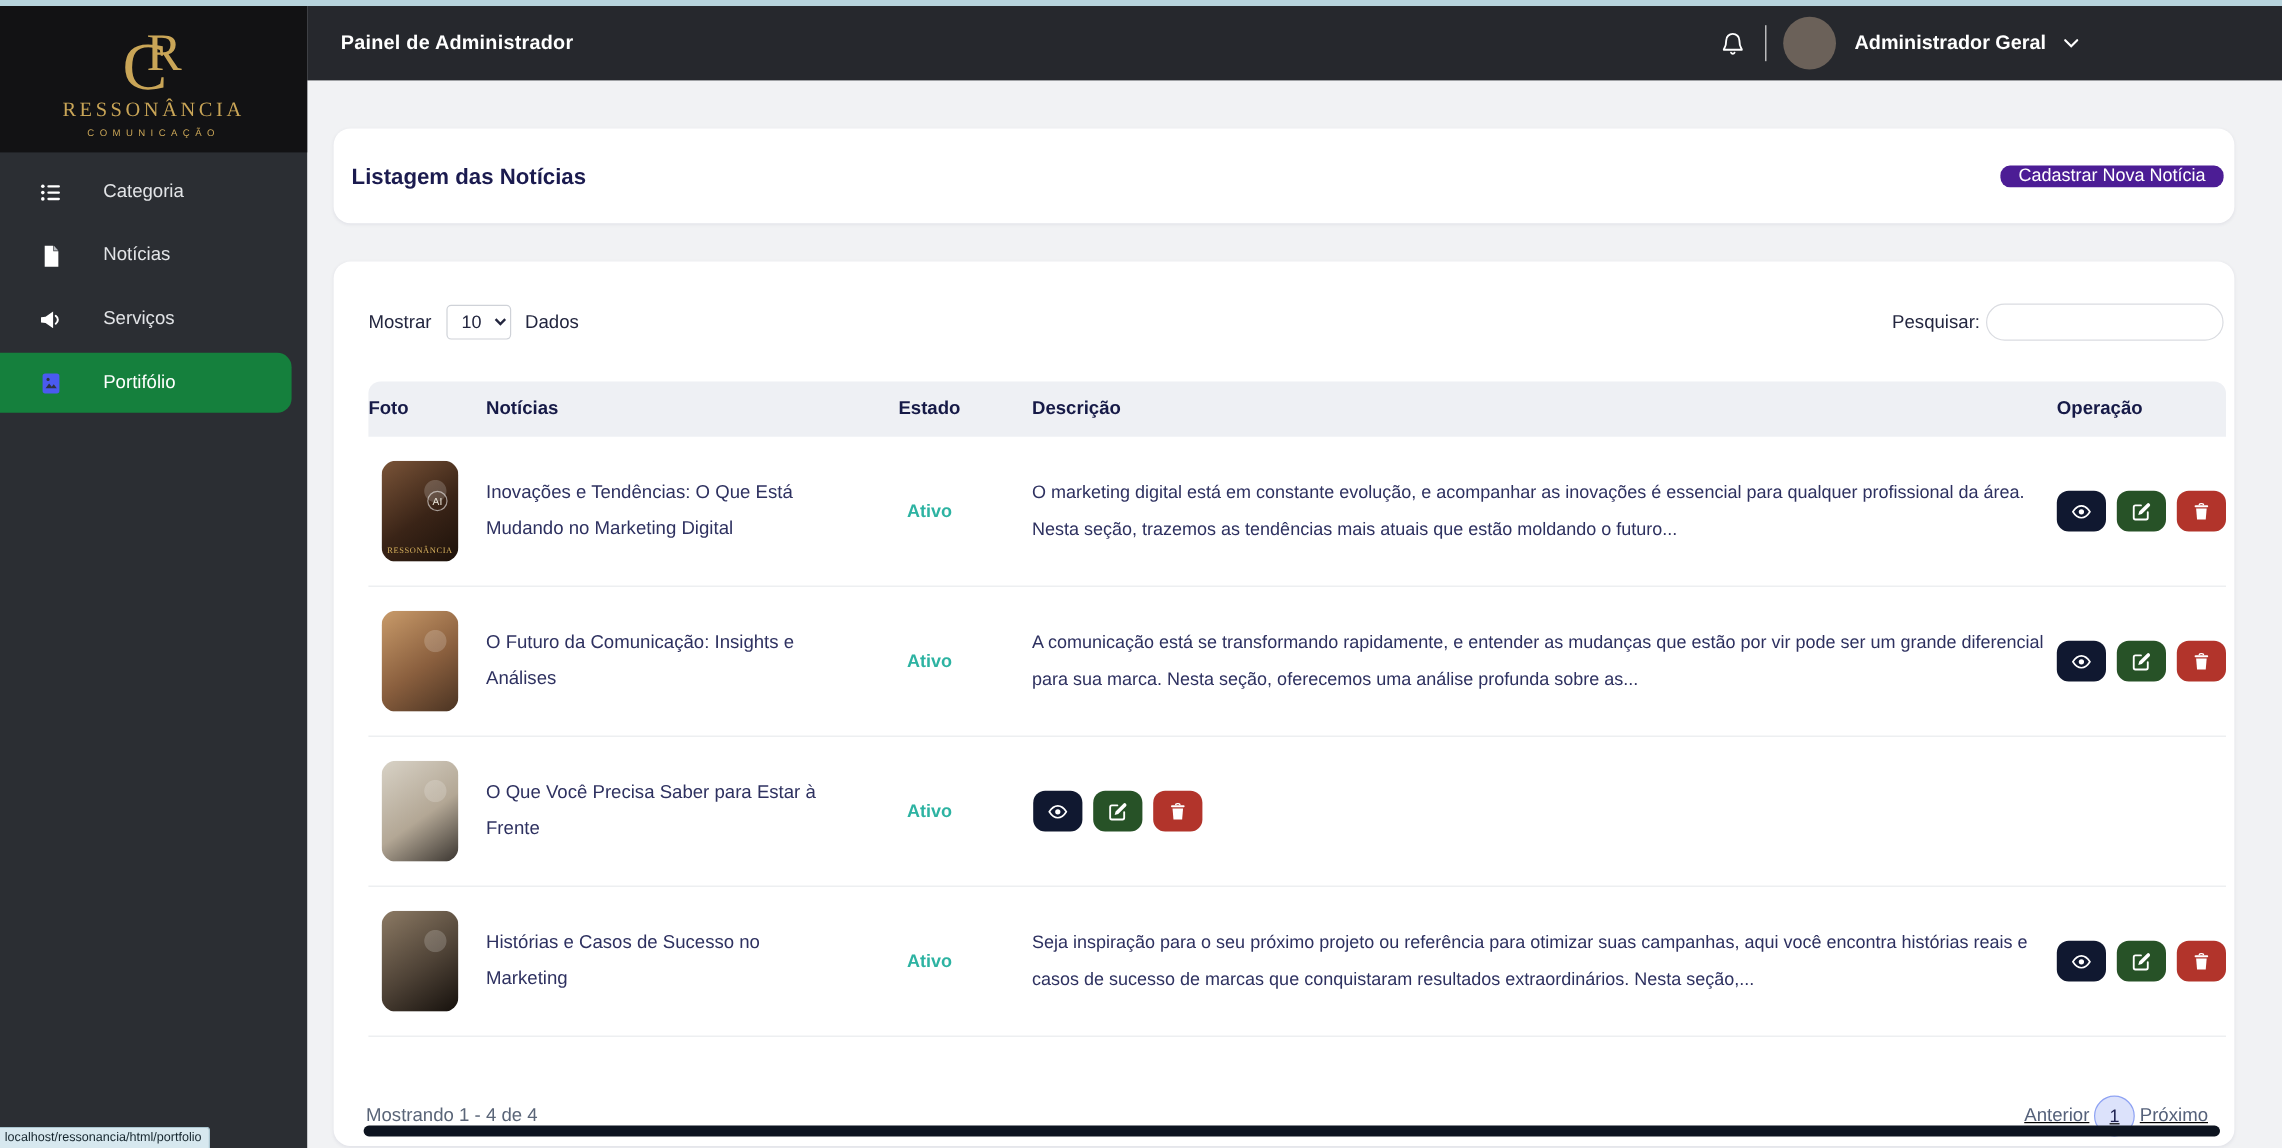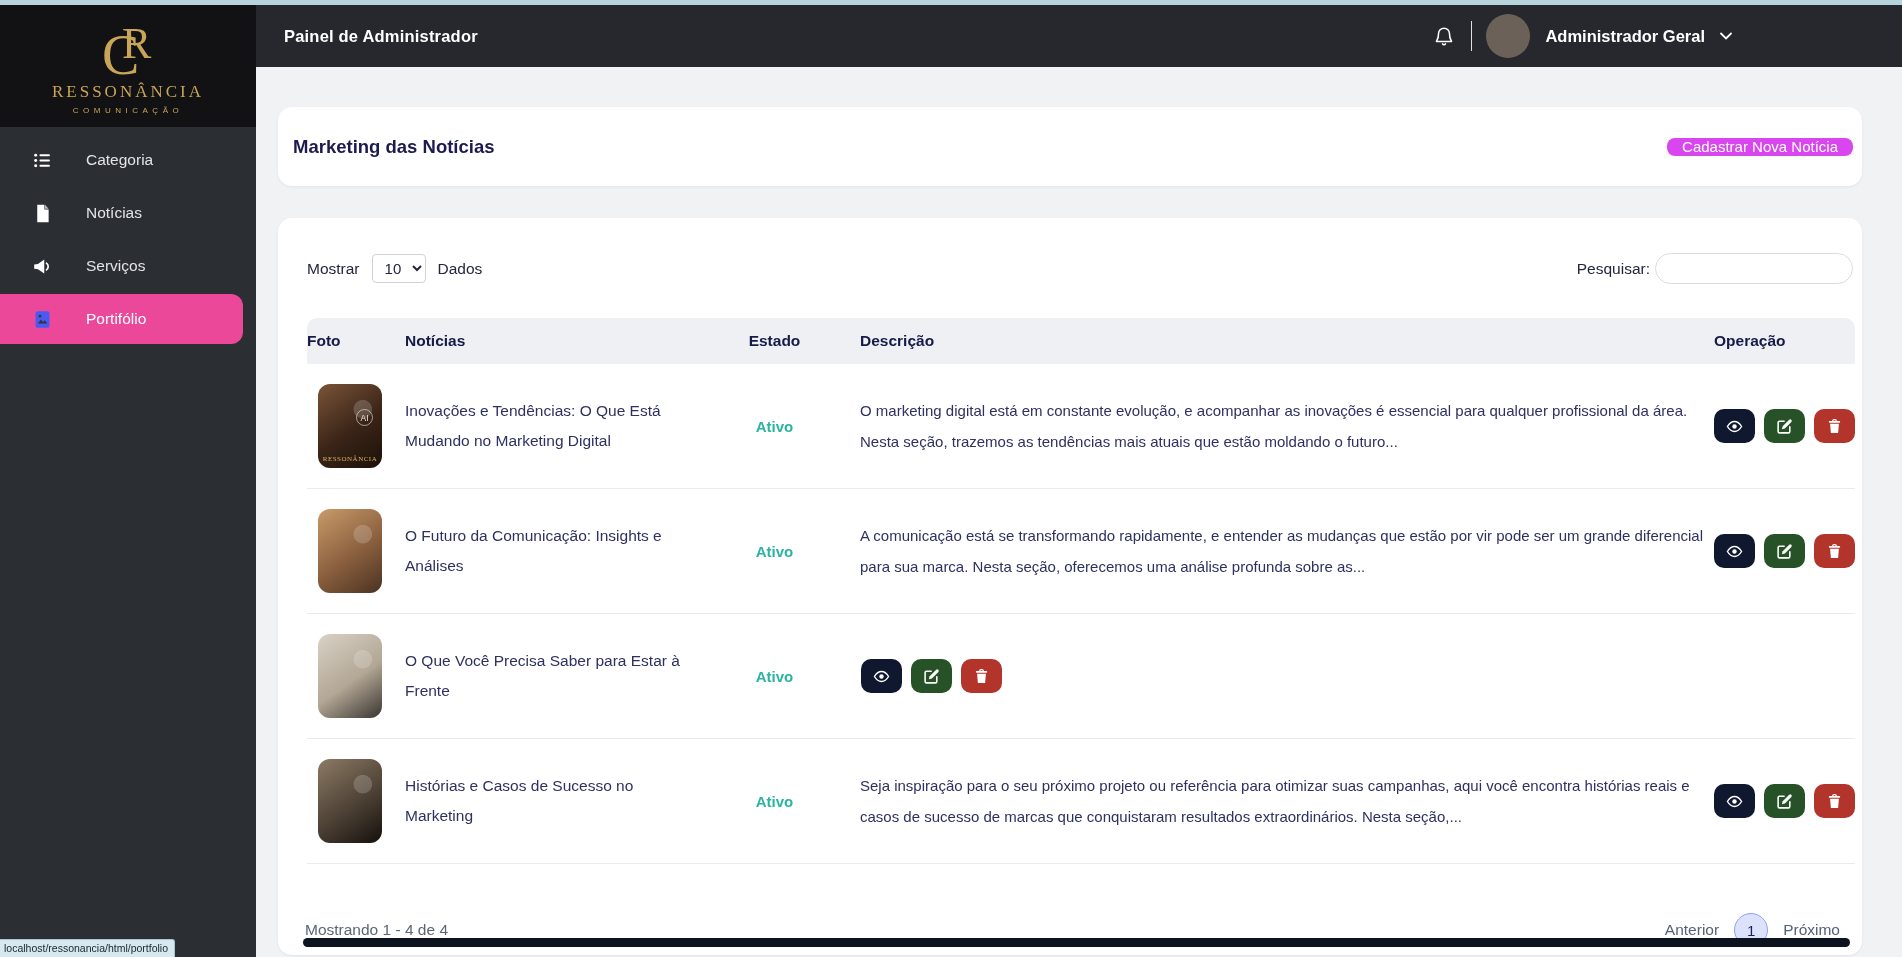--- a/index.html
+++ b/index.html
@@ -11,21 +11,21 @@
 
   
   .sidebar { position:absolute; left:0; top:5px; bottom:0; width:256px; background:#2b2e33; z-index:5; }
   .brand { height:122px; background:#121214; display:flex; flex-direction:column; align-items:center; justify-content:center; }
   .brand-name { font-family:"Liberation Serif", serif; font-size:17px; letter-spacing:3px; color:#c9a557; margin-top:2px; }
   .brand-sub  { font-size:8px; letter-spacing:4.5px; color:#c9a557; margin-top:4px; }
   .menu { margin-top:8px; }
   .mitem { height:50px; width:243px; display:flex; align-items:center; padding-left:31px;
            border-radius:0 12px 12px 0; margin-bottom:3px; color:#e2e4e7; font-size:15.5px; font-weight:500; cursor:pointer; }
   .mitem.active  { background:#20232c; height:57px; color:#ffffff; }
-  .mitem.hovered { background:#ec4899; color:#ffffff; }
+  .mitem.hovered { background:#15803d; color:#ffffff; }
   .micon { width:22px; height:22px; margin-right:33px; display:flex; align-items:center; justify-content:center; flex:0 0 22px; }
   .micon svg { width:21px; height:21px; }
 
   
   .header { position:absolute; left:256px; right:0; top:5px; height:62px; background:#26282d;
             display:flex; align-items:center; color:#fff; z-index:5; }
   .hdr-title { margin-left:28px; font-size:16.5px; font-weight:700; letter-spacing:.2px; }
   .hdr-right { margin-left:auto; margin-right:168px; display:flex; align-items:center; }
   .bell-btn { background:none; border:none; cursor:pointer; display:flex; }
   .bell-btn svg { width:22px; height:22px; }
@@ -43,21 +43,21 @@
   .user-caret svg { width:16px; height:16px; }
   .user-group { display:flex; align-items:center; background:none; border:none; color:#fff; cursor:pointer; }
 
   
   .main { position:absolute; left:256px; right:0; top:67px; bottom:0; background:#f1f2f4; }
 
   .card { position:absolute; left:22px; width:1584px; background:#fff; border-radius:14px;
           box-shadow:0 1px 3px rgba(20,25,60,.06); }
   .card-title-bar { top:40px; height:79px; display:flex; align-items:center; }
   .page-title { margin-left:15px; font-size:18.5px; font-weight:700; color:#1b1b4f; }
-  .create-btn { margin-left:auto; margin-right:9px; height:18px; padding:0 15px; background:#d946ef; color:#fff;
+  .create-btn { margin-left:auto; margin-right:9px; height:18px; padding:0 15px; background:#4c1d95; color:#fff;
                 font-family:"Liberation Sans", sans-serif; font-size:15px; font-weight:500; border:none; border-radius:8px; cursor:pointer; }
 
   .card-table { top:151px; height:737px; }
 
   .controls { display:flex; align-items:center; padding:35px 9px 0 29px; }
   .show-group { display:flex; align-items:center; gap:12px; font-size:15.5px; color:#23263f; }
   .size-select { width:54px; height:29px; border:1px solid #cfd2d8; border-radius:4px; background:#fff;
                  font-family:"Liberation Sans", sans-serif; font-size:15px; color:#23263f; padding-left:8px; cursor:pointer; }
   .search-group { margin-left:auto; display:flex; align-items:center; gap:5px; font-size:15.5px; color:#23263f; }
   .search-input { width:198px; height:31px; border:1px solid #dadce1; border-radius:16px; background:#fff; padding:0 14px;
@@ -84,21 +84,21 @@
   .c-desc { font-size:15px; color:#2e3160; line-height:31px; padding-left:8px; }
   .c-ops { display:flex; gap:9px; padding-left:9px; }
   .op { width:41px; height:34px; border:none; border-radius:10px; display:flex; align-items:center; justify-content:center; cursor:pointer; }
   .op svg { width:17px; height:17px; }
   .op-view { background:#101830; }
   .op-edit { background:#275227; }
   .op-del  { background:#b2342b; }
 
   .tfoot { position:absolute; left:27px; right:22px; top:695px; display:flex; align-items:center; }
   .summary { color:#5a6578; font-size:15.5px; }
-  .pager { margin-left:auto; display:flex; align-items:center; gap:15px; }
+  .pager { margin-left:auto; display:flex; align-items:center; gap:4px;text-decoration:underline; }
   .pg-link { background:none; border:none; color:#55617a; font-family:"Liberation Sans", sans-serif; font-size:15.5px; cursor:pointer; }
   .pg-current { width:34px; height:34px; border-radius:50%; border:1.5px solid #8ea2f3; background:#dce2fb;
                 color:#1d2150; font-size:15px; font-family:"Liberation Sans", sans-serif; cursor:pointer; }
   .hscrollbar { position:absolute; left:25px; top:720px; width:1547px; height:9px; background:#0d1420; border-radius:6px; cursor:grab; }
 
   
   .status-bubble { position:absolute; left:0; bottom:0; background:#d7e8ef; border:1px solid #a9c4cf; border-bottom:none; border-left:none;
                    border-top-right-radius:3px; color:#16262e; font-size:10.5px; padding:2px 6px 3px 4px; z-index:40; }
 </style>
 </head>
@@ -179,21 +179,21 @@
             <path d="M3 5.5l5 5 5-5"></path>
           </svg>
       </span>
     </button>
   </div>
 </header>
 
 <main class="main">
 
   <section class="card card-title-bar">
-    <h1 class="page-title">Marketing das Notícias</h1>
+    <h1 class="page-title">Listagem das Notícias</h1>
     <button class="create-btn">Cadastrar Nova Notícia</button>
   </section>
 
   <section class="card card-table" style="position:absolute;">
     <div class="controls">
       <div class="show-group">
         <span>Mostrar</span>
         <select class="size-select">
           <option>10</option>
         </select>

